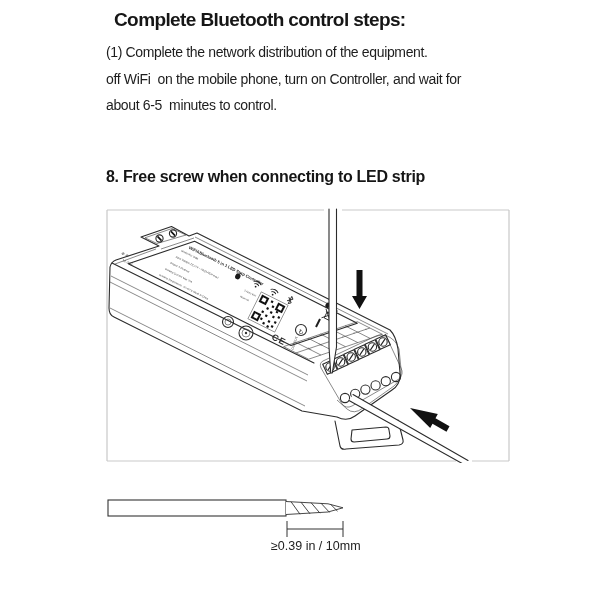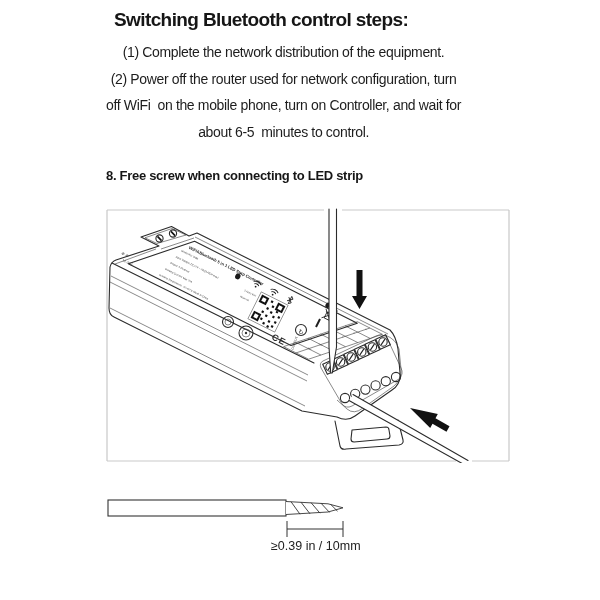--- a/index.html
+++ b/index.html
@@ -2,41 +2,40 @@
 <html><head>
 <meta charset="utf-8">
 <style>
   html,body{margin:0;padding:0;background:#ffffff;}
   #canvas{position:relative;width:600px;height:600px;background:#ffffff;overflow:hidden;
           font-family:"Liberation Sans",sans-serif;color:#1c1c1c;}
   .h-title{position:absolute;left:114px;top:9px;font-size:19px;font-weight:700;
            letter-spacing:-0.6px;white-space:pre;color:#161616;}
   .steps{position:absolute;left:106px;top:39px;font-size:14px;line-height:26.5px;
          letter-spacing:-0.35px;color:#1d1d1d;}
-  .step-line{white-space:pre;text-align:center;}
-  .h-section{position:absolute;left:106px;top:168px;font-size:13px;font-weight:700;
+  .step-line{white-space:pre;}
+  .h-section{position:absolute;left:106px;top:168px;font-size:16px;font-weight:700;
              letter-spacing:-0.3px;white-space:pre;color:#161616;}
   svg text{font-family:"Liberation Sans",sans-serif;}
   .art{stroke:#2b2b2b;fill:none;stroke-width:1.1;stroke-linejoin:round;stroke-linecap:round;}
   .artthin{stroke:#3a3a3a;fill:none;stroke-width:0.6;stroke-linejoin:round;}
   .artfill{fill:#ffffff;stroke:none;}
   .blk{fill:#111111;stroke:none;}
   .tinytxt{fill:#333333;}
   .dim-label{font-size:12.5px;fill:#222222;}
 </style>
 </head>
 <body>
 
 <div id="canvas">
 
-  <div class="h-title">Switching Bluetooth control steps:</div>
+  <div class="h-title">Complete Bluetooth control steps:</div>
 
   <div class="steps">
     <div class="step-line">(1) Complete the network distribution of the equipment.</div>
-    <div class="step-line">(2) Power off the router used for network configuration, turn</div>
     <div class="step-line">off WiFi  on the mobile phone, turn on Controller, and wait for</div>
     <div class="step-line">about 6-5  minutes to control.</div>
   </div>
 
   <div class="h-section">8. Free screw when connecting to LED strip</div>
 
   <svg style="position:absolute;left:104px;top:208px;" width="408" height="255" viewBox="0 0 408 255">
 
     <g stroke="#c9c9c9" stroke-width="1.2" fill="none">
       <path d="M3,2 H220 M238,2 H405 M405,2 V253 M405,253 H368 M352,253 H3 M3,253 V2"></path>

